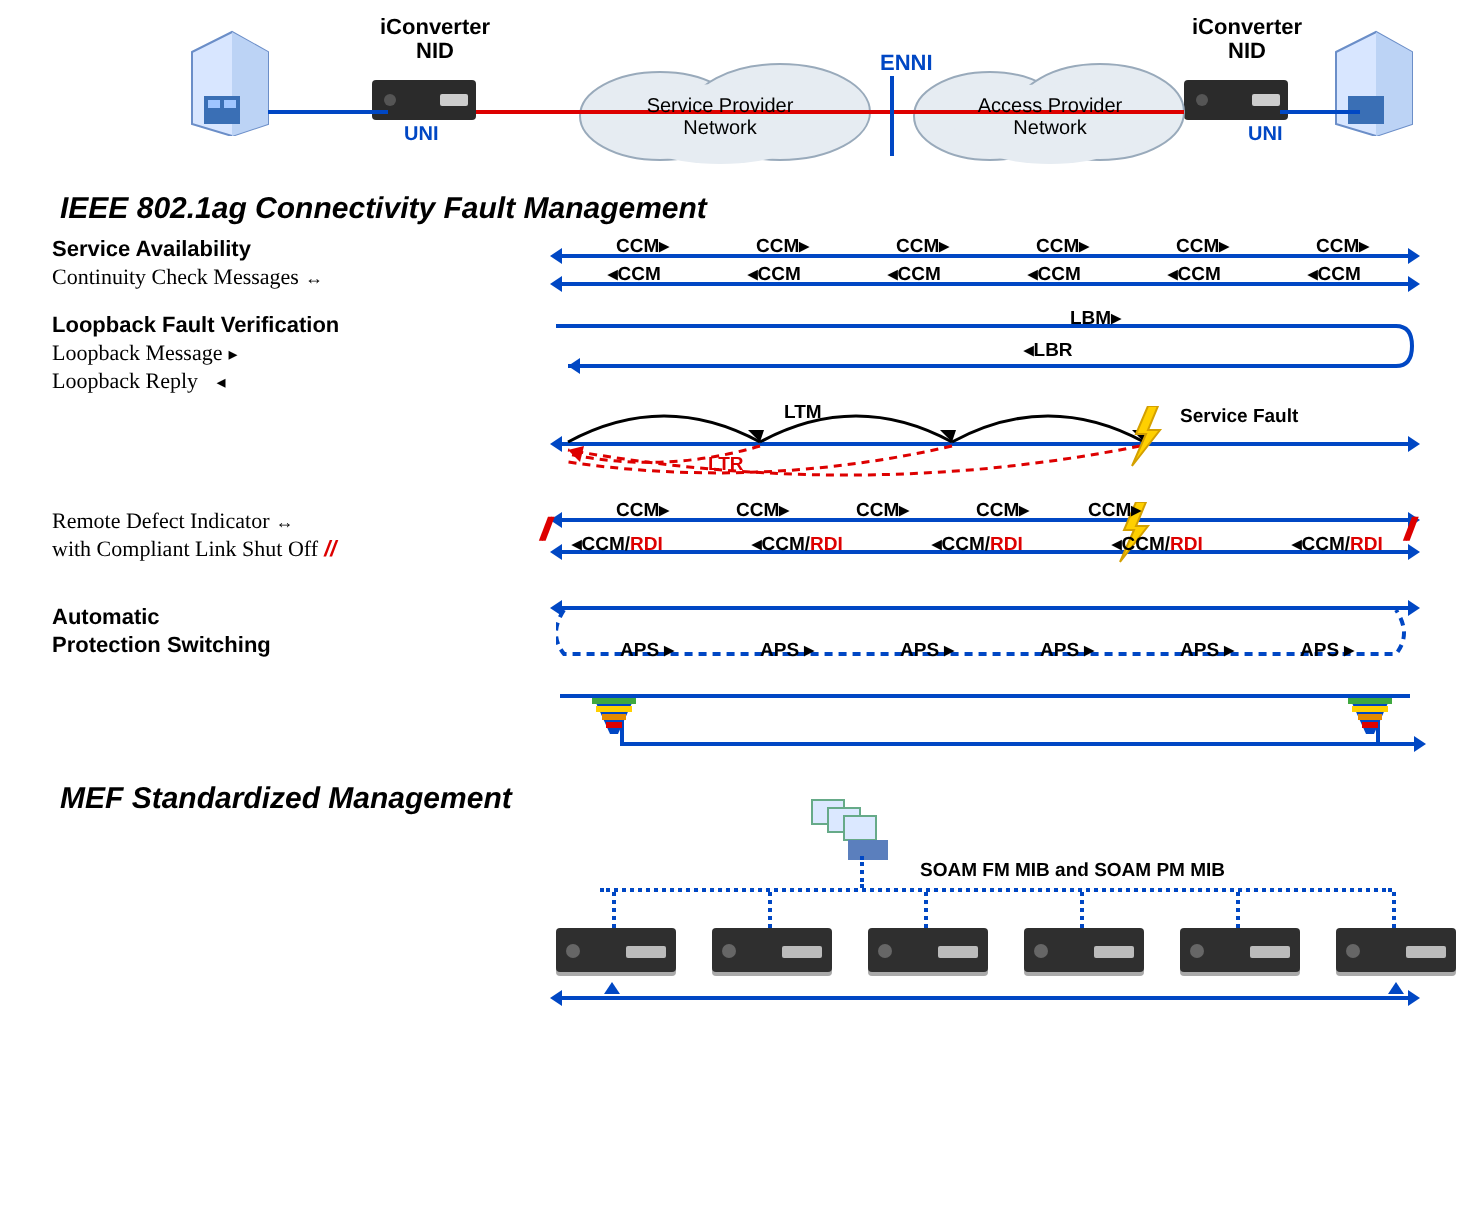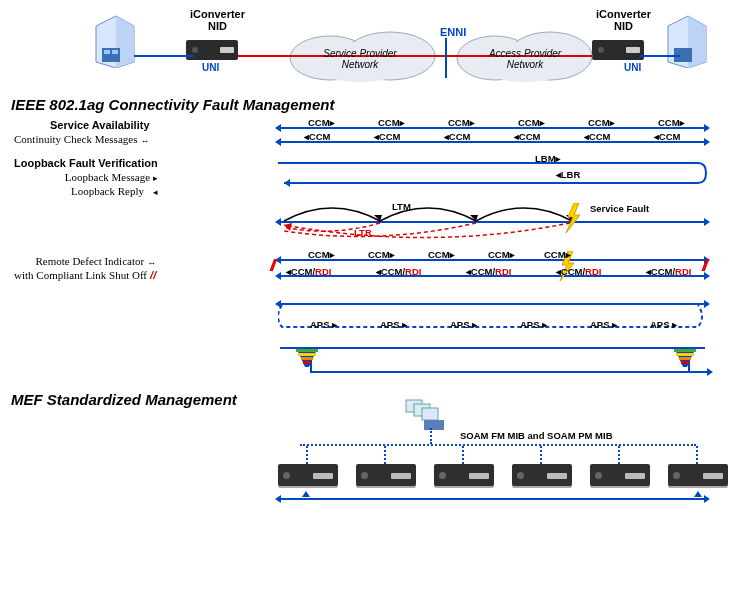--- a/index.html
+++ b/index.html
@@ -1,30 +1,30 @@
 <!DOCTYPE html>
 <html><head>
 <meta charset="utf-8">
 <style>
   * { margin: 0; padding: 0; box-sizing: border-box; }
   body { font-family: Arial, sans-serif; width: 730px; height: 608px; background: #fff; position: relative; overflow: hidden; }
   .bold { font-weight: bold; }
-  .title { font-size: 15px; font-weight: bold; font-style: italic; margin: 8px 0 6px 11px; }
-  .row-label { font-size: 11px; position: absolute; left: 14px; line-height: 1.25; text-align: right; }
+  .title { font-size: 15px; font-weight: bold; font-style: italic; margin: 8px 0 6px 30px; }
+  .row-label { font-size: 11px; position: absolute; left: 26px; line-height: 1.25; }
   .row-label .sub { font-weight: normal; font-family: Liberation Serif, serif; }
   .msg { font-size: 9.5px; font-weight: bold; position: absolute; }
   .red { color: #d00; }
   
   .topo { position: relative; height: 88px; }
   .nid-label { font-size: 11px; font-weight: bold; position: absolute; text-align: center; }
   .uni-label { font-size: 10px; font-weight: bold; color: #0047c4; position: absolute; }
   .enni-label { font-size: 11px; font-weight: bold; color: #0047c4; position: absolute; }
   .cloud { position: absolute; font-size: 10px; text-align: center; }
   .cloud svg { position: absolute; left: 0; top: 0; }
-  .cloud-text { position: relative; z-index: 2; padding-top: 18px; font-style: italic; }
+  .cloud-text { position: relative; z-index: 2; padding-top: 18px; }
   .building { position: absolute; }
   .nid-box { width: 52px; height: 20px; background: #2b2b2b; border-radius: 2px; position: absolute; }
   .nid-box::after { content: ''; position: absolute; right: 4px; top: 7px; width: 14px; height: 6px; background: #ccc; border-radius: 1px; }
   .nid-box::before { content: ''; position: absolute; left: 6px; top: 7px; width: 6px; height: 6px; background: #555; border-radius: 50%; }
   
   .section { position: relative; }
   .line { position: absolute; height: 2px; background: #0047c4; }
   .arrow-r::after { content: ''; position: absolute; right: -5px; top: -3px; border-left: 6px solid #0047c4; border-top: 4px solid transparent; border-bottom: 4px solid transparent; }
   .arrow-l::before { content: ''; position: absolute; left: -5px; top: -3px; border-right: 6px solid #0047c4; border-top: 4px solid transparent; border-bottom: 4px solid transparent; }
   .tri { position: absolute; width: 0; height: 0; border-left: 4px solid transparent; border-right: 4px solid transparent; border-bottom: 6px solid #0047c4; }
@@ -121,21 +121,21 @@
   <div class="row-label" style="top:2px">
     <span class="bold">Loopback Fault Verification</span><br>
     <span class="sub">Loopback Message</span> <span class="small-arrow">▸</span><br>
     <span class="sub">Loopback Reply</span> &nbsp;&nbsp;<span class="small-arrow">◂</span>
   </div>
   <svg style="position:absolute;left:278px;top:4px" width="432" height="34">
     <path d="M 0 4 L 420 4 Q 428 4 428 14 Q 428 24 420 24 L 6 24" fill="none" stroke="#0047c4" stroke-width="2"></path>
     <polygon points="6,24 12,20 12,28" fill="#0047c4"></polygon>
   </svg>
   <div class="msg" style="left:535px;top:-2px">LBM▸</div>
-  <div class="msg" style="left:556px;top:14px">◂LBR</div>
+  <div class="msg" style="left:512px;top:14px">◂LBR</div>
 </div>
 
 <div class="section" style="height:50px">
   <div class="line arrow-r arrow-l" style="left:280px;top:20px;width:425px"></div>
 
   <svg style="position:absolute;left:282px;top:0px" width="300" height="24">
     <path d="M 2 20 Q 50 -6 98 20" fill="none" stroke="#000" stroke-width="1.5"></path>
       <polygon points="98,20 92,14 100,14" fill="#000"></polygon>
     <path d="M 98 20 Q 146 -6 194 20" fill="none" stroke="#000" stroke-width="1.5"></path>
       <polygon points="194,20 188,14 196,14" fill="#000"></polygon>
@@ -179,20 +179,22 @@
   <div class="msg" style="left:544px;top:-2px">CCM▸</div>
 
   <div class="msg" style="left:286px;top:15px"><span>◂CCM/</span><span class="red">RDI</span></div>
   <div class="msg" style="left:376px;top:15px"><span>◂CCM/</span><span class="red">RDI</span></div>
   <div class="msg" style="left:466px;top:15px"><span>◂CCM/</span><span class="red">RDI</span></div>
   <div class="msg" style="left:556px;top:15px"><span>◂CCM/</span><span class="red">RDI</span></div>
   <div class="msg" style="left:646px;top:15px"><span>◂CCM/</span><span class="red">RDI</span></div>
 </div>
 
 <div class="section" style="height:44px">
+  <div class="row-label bold" style="top:8px;white-space:pre-line">Automatic
+Protection Switching</div>
   <div class="line arrow-r arrow-l" style="left:280px;top:8px;width:425px"></div>
   <svg style="position:absolute;left:278px;top:8px" width="430" height="28">
     <path d="M 4 2 Q -4 14 4 24 L 420 24 Q 428 14 420 2" fill="none" stroke="#0047c4" stroke-width="2" stroke-dasharray="4 3"></path>
   </svg>
   <div class="msg" style="left:310px;top:24px">APS ▸</div>
   <div class="msg" style="left:380px;top:24px">APS ▸</div>
   <div class="msg" style="left:450px;top:24px">APS ▸</div>
   <div class="msg" style="left:520px;top:24px">APS ▸</div>
   <div class="msg" style="left:590px;top:24px">APS ▸</div>
   <div class="msg" style="left:650px;top:24px">APS ▸</div>

